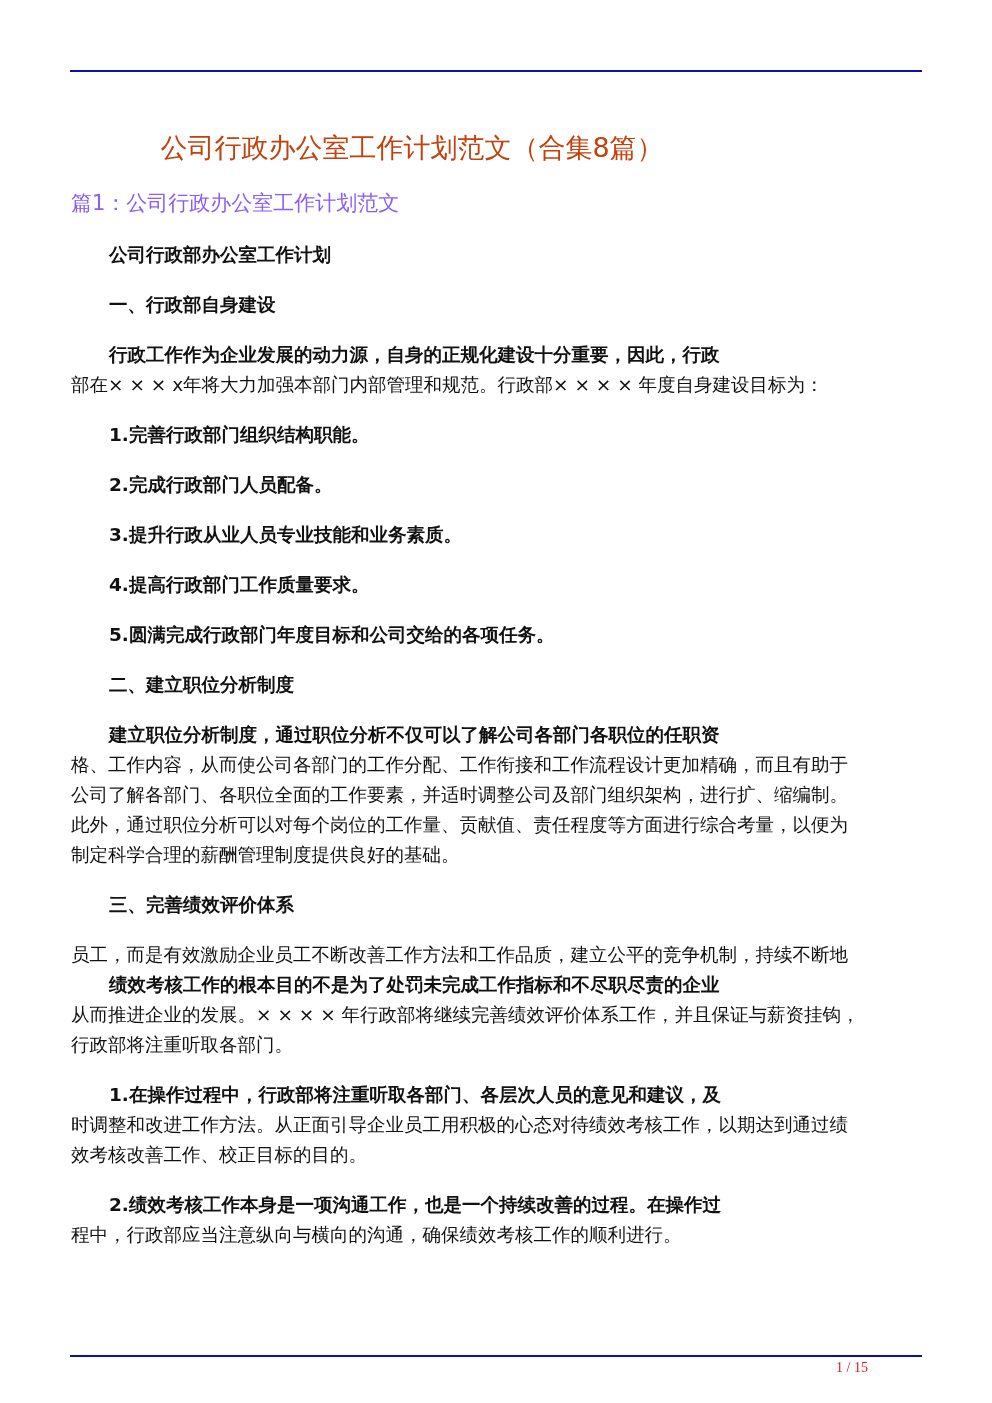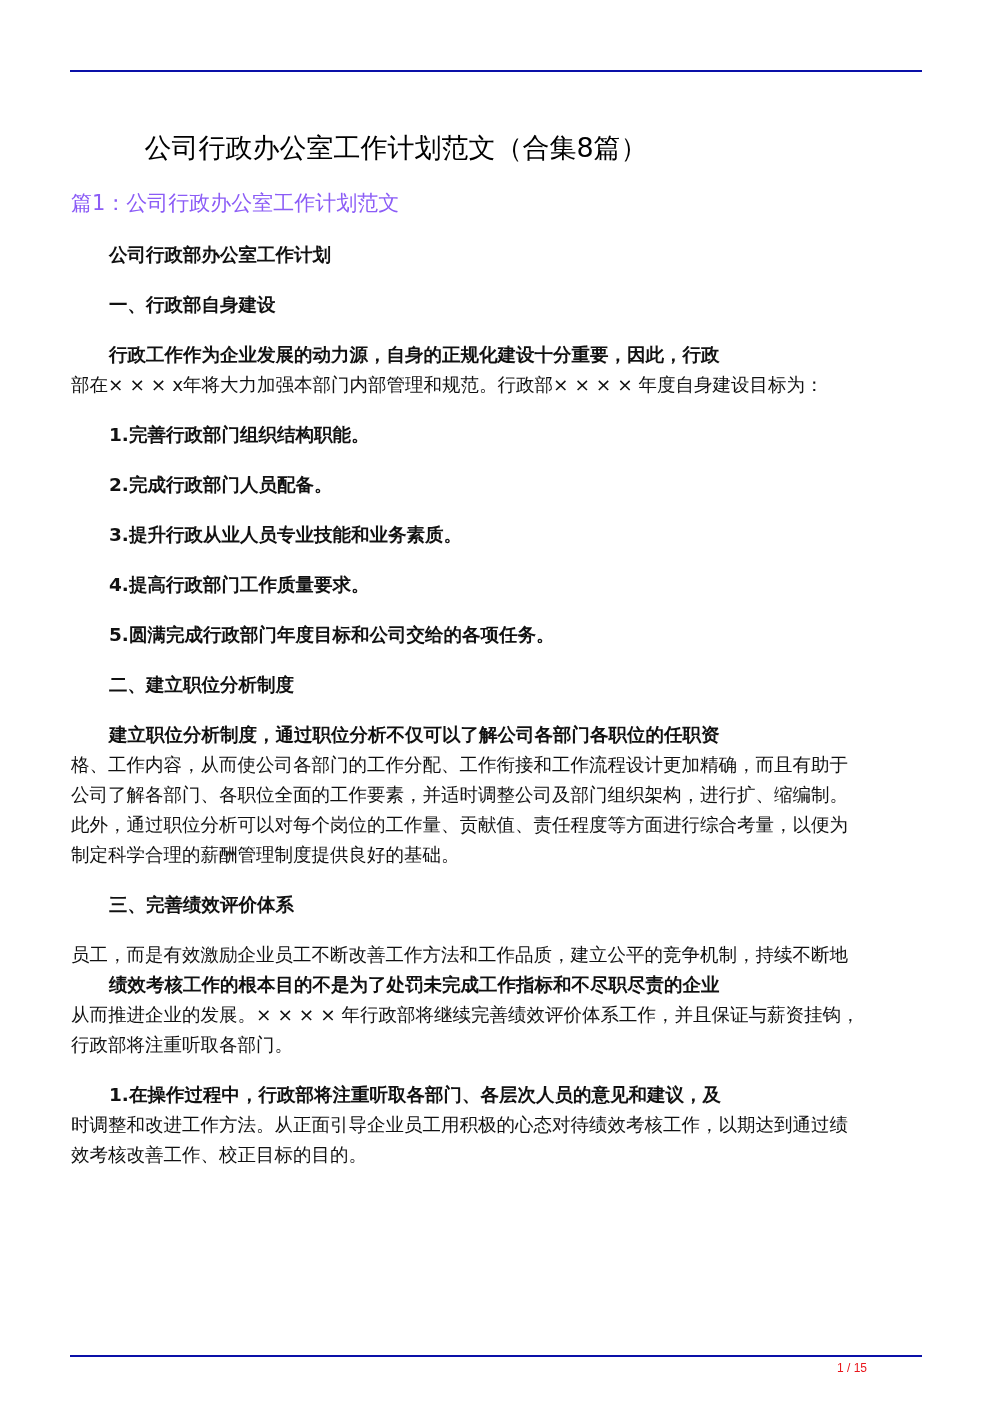--- a/index.html
+++ b/index.html
@@ -21,26 +21,26 @@
       width: 852px;
       height: 2px;
       background: #0a10a8;
     }
     .rule.top { top: 70px; }
     .rule.bottom { top: 1355px; }
 
     .doc-title {
       position: absolute;
       top: 128px;
-      left: 0;
+      left: 16px;
       width: 792px;
       text-align: center;
       font-size: 27px;
       line-height: 40px;
-      color: #000000;
+      color: #c2410c;
       white-space: nowrap;
     }
     .section-heading {
       position: absolute;
       top: 186px;
       left: 71px;
       font-size: 21px;
       line-height: 34px;
       color: #8b5cf6;
       white-space: nowrap;
@@ -66,22 +66,22 @@
       padding-left: 38px;
       font-weight: bold;
     }
 
     .page-number {
       position: absolute;
       top: 1357px;
       left: 820px;
       width: 64px;
       text-align: center;
-      font-family: Liberation Sans, sans-serif;
-      font-size: 12px;
+      font-family: Liberation Serif, serif;
+      font-size: 14px;
       line-height: 22px;
       color: #e8161b;
     }
   </style>
 </head>
 <body>
 
 <div class="rule top"></div>
 
 <div class="doc-title">公司行政办公室工作计划范文（合集8篇）</div>
@@ -131,17 +131,21 @@
     <span class="ln">员工，而是有效激励企业员工不断改善工作方法和工作品质，建立公平的竞争机制，持续不断地</span>
     <span class="ln first">绩效考核工作的根本目的不是为了处罚未完成工作指标和不尽职尽责的企业</span>
     <span class="ln">从而推进企业的发展。× × × × 年行政部将继续完善绩效评价体系工作，并且保证与薪资挂钩，</span>
     <span class="ln">行政部将注重听取各部门。</span>
   </p>
   <p class="para">
     <span class="ln first">1.在操作过程中，行政部将注重听取各部门、各层次人员的意见和建议，及</span>
     <span class="ln">时调整和改进工作方法。从正面引导企业员工用积极的心态对待绩效考核工作，以期达到通过绩</span>
     <span class="ln">效考核改善工作、校正目标的目的。</span>
   </p>
+  <p class="para">
+    <span class="ln first">2.绩效考核工作本身是一项沟通工作，也是一个持续改善的过程。在操作过</span>
+    <span class="ln">程中，行政部应当注意纵向与横向的沟通，确保绩效考核工作的顺利进行。</span>
+  </p>
 </div>
 
 <div class="rule bottom"></div>
 
 <div class="page-number">1 / 15</div>
 
 </body></html>

